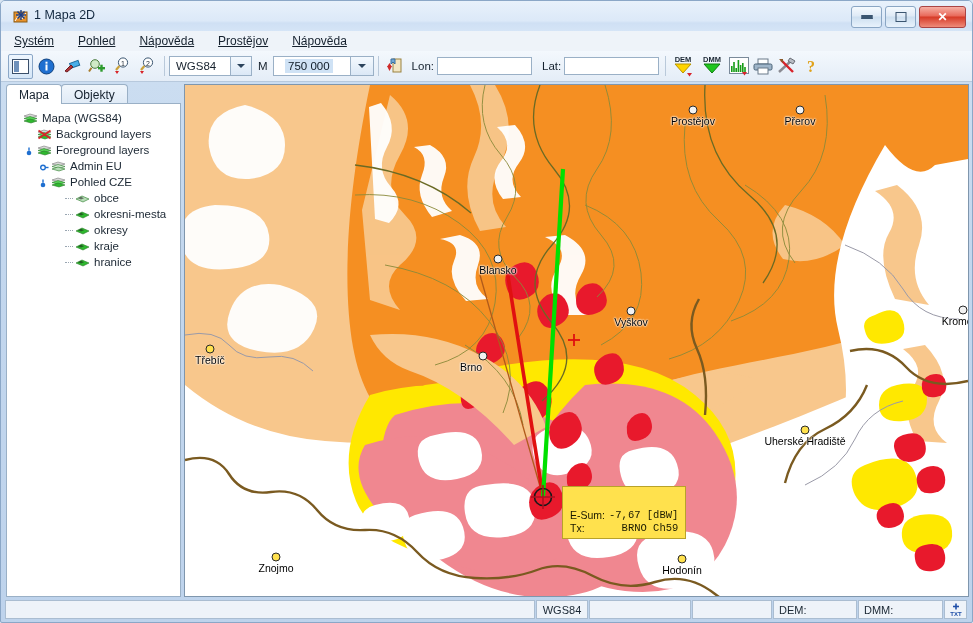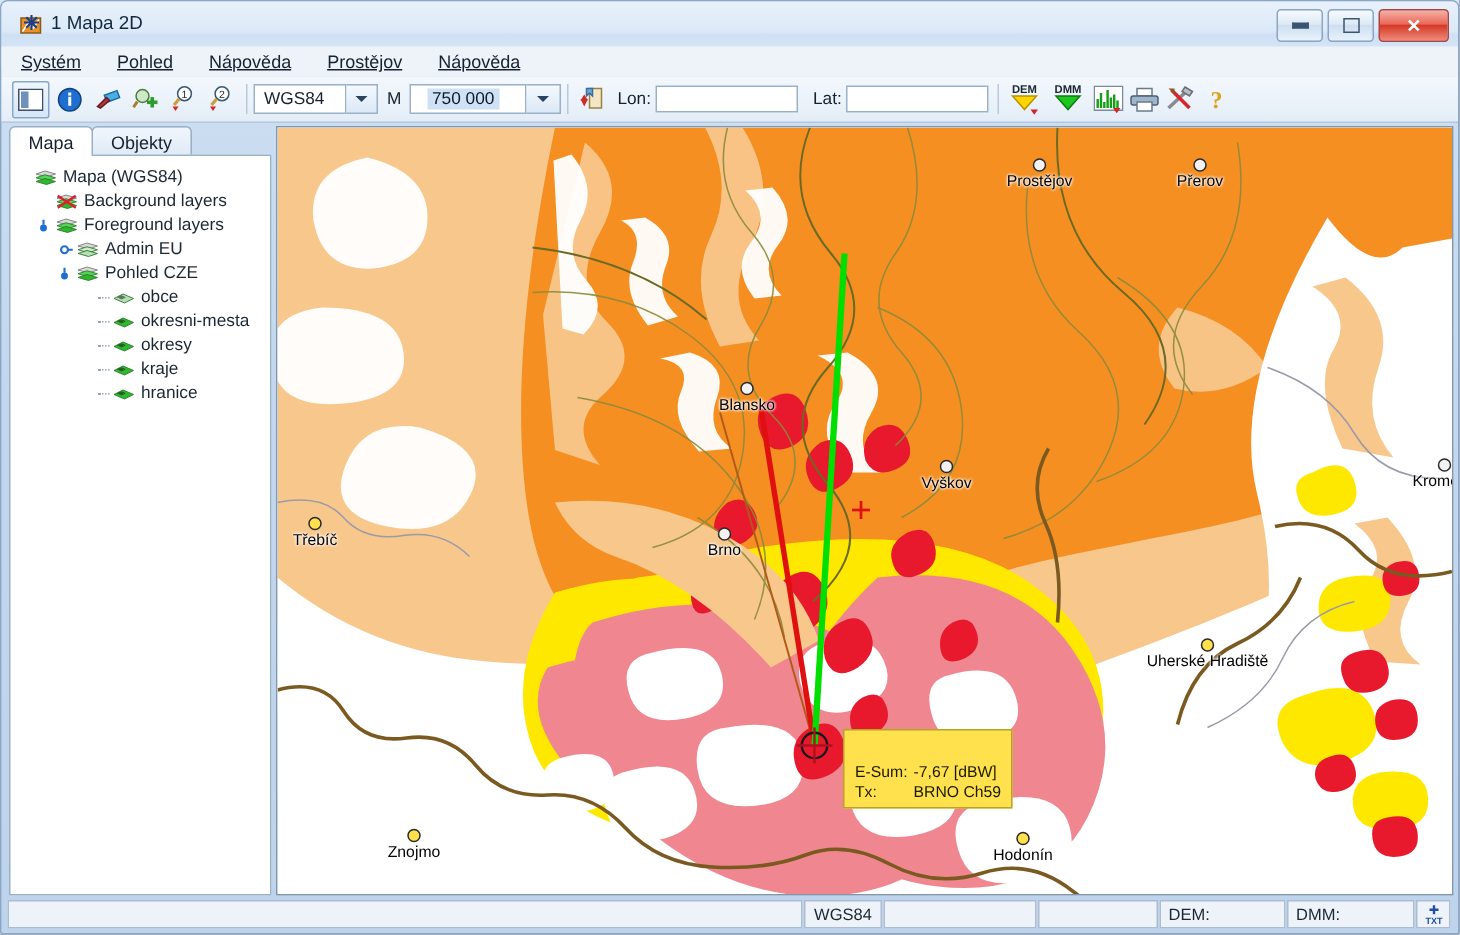--- a/index.html
+++ b/index.html
@@ -76,21 +76,21 @@
   .lyr{width:15px;height:11px;margin-right:4px;flex:none;}
 
   
   .mapwrap{position:absolute;left:184px;top:84px;width:785px;height:513px;
      border:1px solid #7f96ad;box-sizing:border-box;background:#fff;overflow:hidden;}
   .mapsvg{position:absolute;left:0;top:0;}
   .tooltip{position:absolute;left:377px;top:401px;background:#ffe14d;border:1px solid #b8a22a;
      font-size:10.5px;color:#1a1a00;padding:2px 5px 3px 5px;line-height:13px;white-space:nowrap;}
   .tooltip table{border-collapse:collapse;font-size:10.5px;margin-top:20px;}
   .tooltip td{padding:0 2px;}
-  .tt-r{}
+  .tt-r{text-align:right;font-family:Liberation Mono, monospace;}
 
   .citylbl{position:absolute;font-size:10.5px;color:#000;white-space:nowrap;
      transform:translateX(-50%);text-shadow:0 0 2px #fff,0 0 2px #fff,0 0 2px #fff;}
   .citydot{position:absolute;width:7px;height:7px;border:1px solid #2a2a2a;border-radius:50%;
      transform:translate(-50%,-50%);}
 
   
   .statusbar{position:absolute;left:5px;top:600px;width:963px;height:19px;display:flex;
      align-items:stretch;}
   .sb{border:1px solid #aabdd1;background:#eef3f9;box-sizing:border-box;
@@ -547,21 +547,21 @@
         <div class="citylbl" style="left: 615px; top: 30px;">Přerov</div>
         <div class="citydot" style="left: 313px; top: 174px; background: rgb(242, 242, 242);"></div>
         <div class="citylbl" style="left: 313px; top: 179px;">Blansko</div>
         <div class="citydot" style="left: 778px; top: 225px; background: rgb(242, 242, 242);"></div>
         <div class="citylbl" style="left: 778px; top: 230px;">Kroměříž</div>
         <div class="citydot" style="left: 446px; top: 226px; background: rgb(242, 242, 242);"></div>
         <div class="citylbl" style="left: 446px; top: 231px;">Vyškov</div>
         <div class="citydot" style="left: 25px; top: 264px; background: rgb(255, 225, 77);"></div>
         <div class="citylbl" style="left: 25px; top: 269px;">Třebíč</div>
         <div class="citydot" style="left: 298px; top: 271px; background: rgb(242, 242, 242);"></div>
-        <div class="citylbl" style="left: 298px; top: 276px;">Brno</div>
+        <div class="citylbl" style="left: 286px; top: 276px;">Brno</div>
         <div class="citydot" style="left: 620px; top: 345px; background: rgb(255, 225, 77);"></div>
         <div class="citylbl" style="left: 620px; top: 350px;">Uherské Hradiště</div>
         <div class="citydot" style="left: 91px; top: 472px; background: rgb(255, 225, 77);"></div>
         <div class="citylbl" style="left: 91px; top: 477px;">Znojmo</div>
         <div class="citydot" style="left: 497px; top: 474px; background: rgb(255, 225, 77);"></div>
         <div class="citylbl" style="left: 497px; top: 479px;">Hodonín</div>
       </div>
 
     <div class="tooltip">
       <table>

